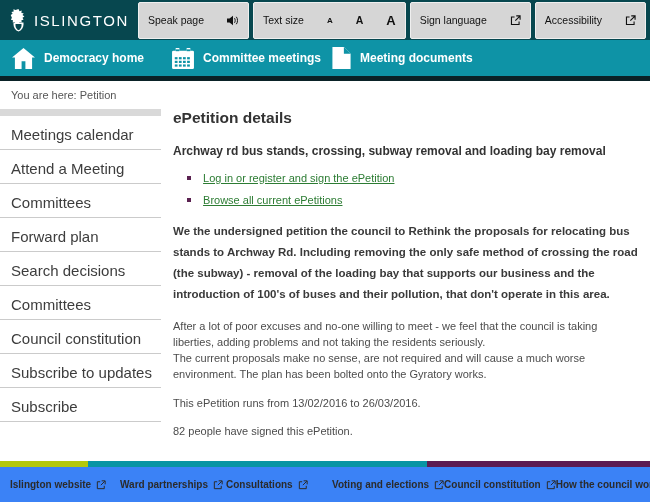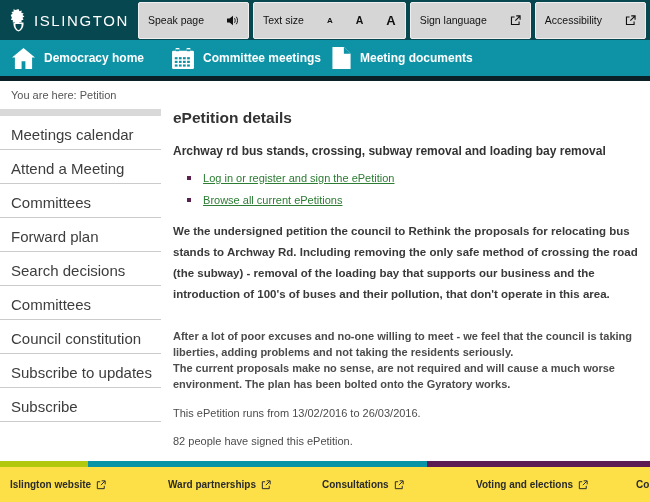--- a/index.html
+++ b/index.html
@@ -28,31 +28,31 @@
   .side-item { height:34px; padding:10px 0 0 11px; border-bottom:1px solid #cbcbcb; font-size:15px; color:#3d3d3d; cursor:pointer; }
 
   .main { position:absolute; left:173px; top:0; right:10px; }
   .main h1 { margin-top:28px; font-size:15.5px; color:#333; }
   .main h2 { margin-top:17px; font-size:12px; color:#333; }
   .link-list { margin:14px 0 0; padding-left:14px; list-style:none; }
   .link-list li { margin-bottom:10px; font-size:11px; }
   .sq-bullet { display:inline-block; width:4px; height:4px; background:#5a2150; margin-right:9px; vertical-align:2px; }
   .link-list a { color:#2c7c33; text-decoration:underline; cursor:pointer; }
   .statement { margin-top:15px; font-weight:bold; font-size:11.5px; line-height:21px; color:#3a3a3a; }
-  .bodytext { margin-top:23px; font-size:11px; line-height:16px; color:#4c4c4c;font-weight:bold; }
+  .bodytext { margin-top:13px; font-size:11px; line-height:16px; color:#4c4c4c; }
   .runs { margin-top:15px; font-size:11px; color:#4c4c4c; }
   .signed { margin-top:16px; font-size:11px; color:#4c4c4c; }
 
   
   .footer { position:absolute; bottom:0; left:0; width:650px; }
   .stripe { height:6px; display:flex; }
   .stripe .s-lime { width:88px; background:#b2c80c; }
   .stripe .s-teal { width:339px; background:#0894a4; }
   .stripe .s-purple { flex:1; background:#5c1b53; }
-  .footer-bar { height:35px; background:#fde047; display:flex; align-items:center; padding-left:10px; overflow:hidden;gap:48px; }
+  .footer-bar { height:35px; background:#3b82f6; display:flex; align-items:center; padding-left:10px; overflow:hidden; }
   .f-link { flex:0 0 106px; display:flex; align-items:center; gap:5px; font-size:10px; font-weight:bold; color:#2b2b2b; cursor:pointer; white-space:nowrap; }
   .f-link:first-child { flex-basis:110px; }
 
   .icon { flex:0 0 auto; display:block; }
 </style>
 </head>
 <body>
 
 <div class="screen">
 

